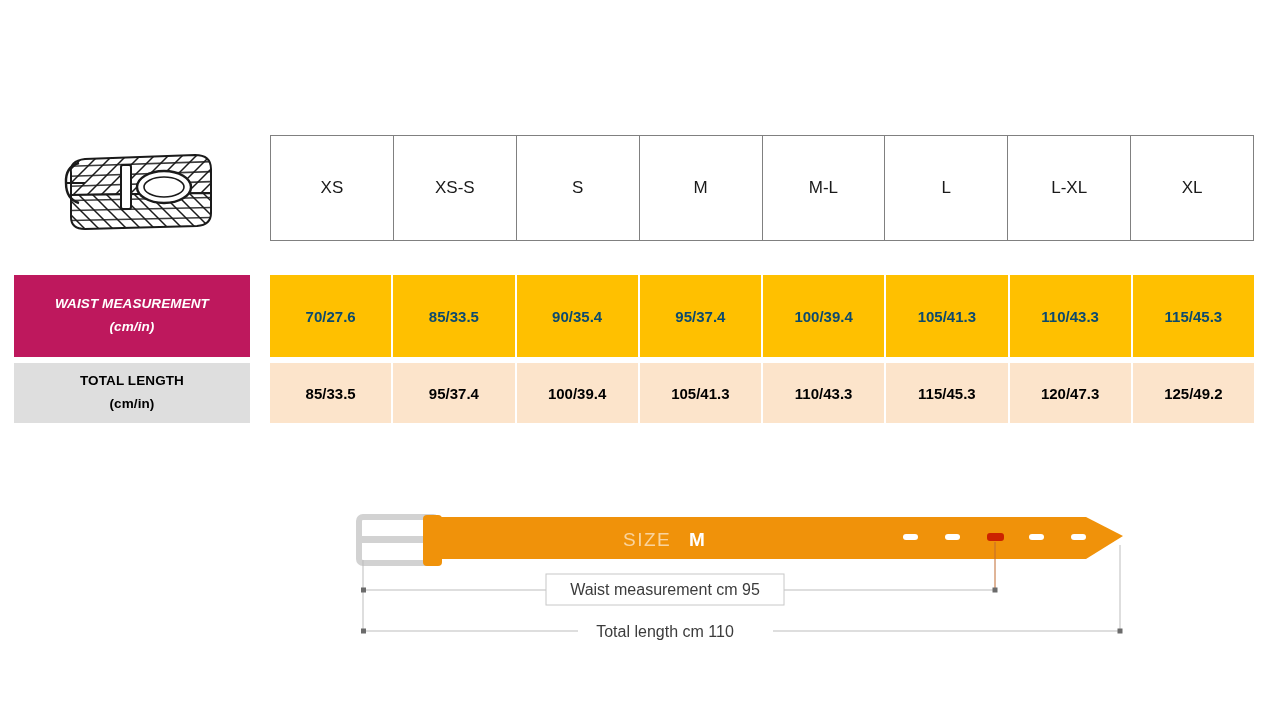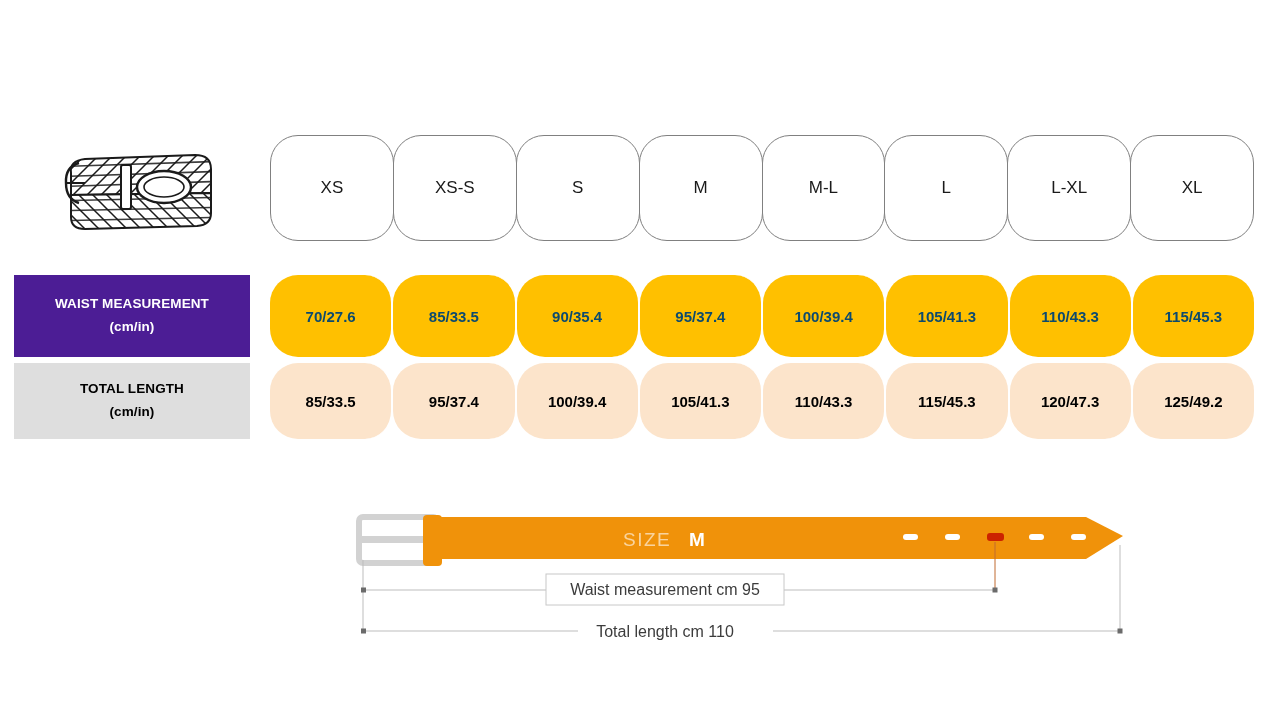--- a/index.html
+++ b/index.html
@@ -61,59 +61,59 @@
   .cells {
     flex: 1 1 auto;
     display: flex;
   }
   .cells > .cell {
     flex: 1 1 0;
     display: flex;
     align-items: center;
     justify-content: center;
     box-sizing: border-box;
-    border-radius: 28px;
   }
 
   
   #header-row { height: 106px; }
   #header-row .cells > .cell {
     background: #ffffff;
     border: 1px solid #808080;
     margin-left: -1px;
     font-size: 17px;
     font-weight: normal;
     color: #1a1a1a;
   }
   #header-row .cells > .cell:first-child { margin-left: 0; }
 
   
   #gap-1 { height: 34px; }
 
   
   #waist-row { height: 82px; }
   #waist-row .row-label {
-    background: #4c1d95;
+    background: #be185d;
     color: #ffffff;
+    font-style: italic;
   }
   #waist-row .cells > .cell {
     background: #ffc000;
     color: #0c4a6e;
     font-weight: bold;
     font-size: 15px;
     border-right: 2px solid #ffffff;
   }
   #waist-row .cells > .cell:last-child { border-right: none; }
 
   
   #row-sep { height: 6px; }
   #row-sep .row-label { background: transparent; }
 
   
-  #length-row { height: 76px; }
+  #length-row { height: 60px; }
   #length-row .row-label {
     background: #dedede;
     color: #000000;
   }
   #length-row .cells > .cell {
     background: #fce4cb;
     color: #000000;
     font-weight: bold;
     font-size: 15px;
     border-right: 2px solid #ffffff;

